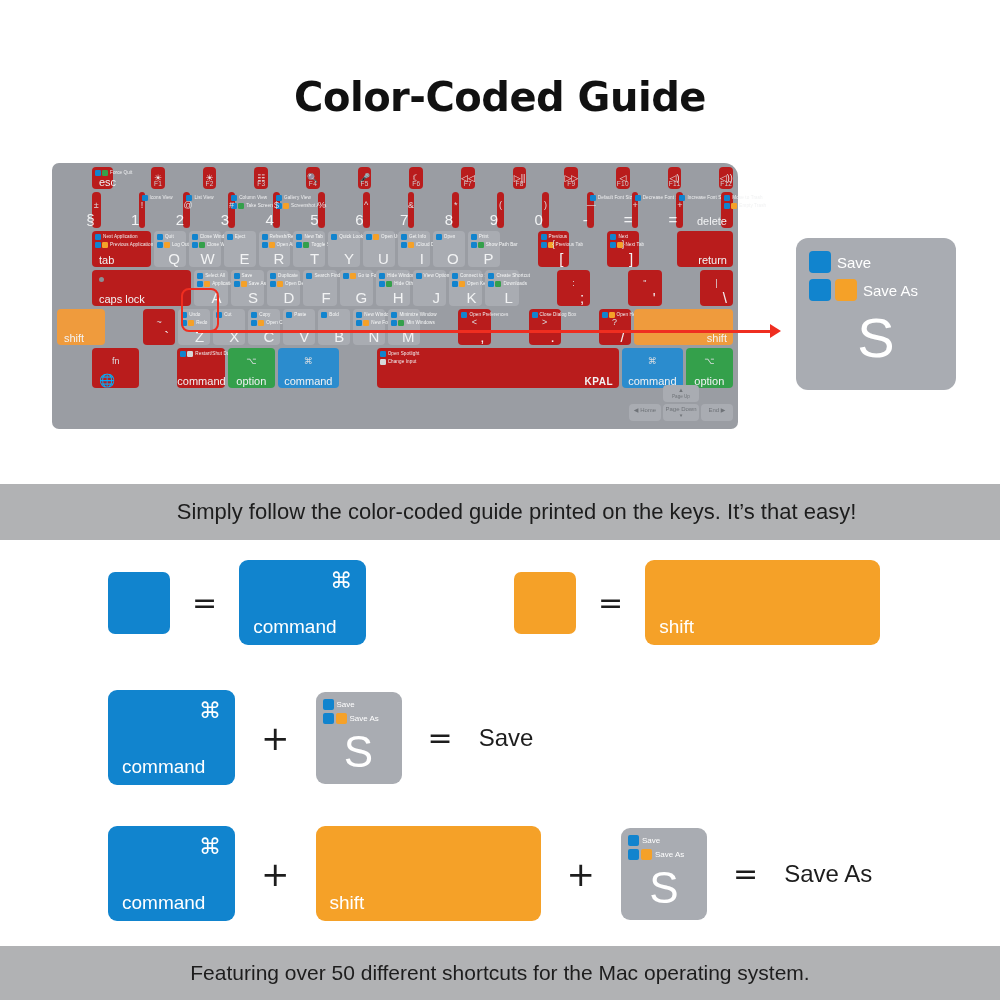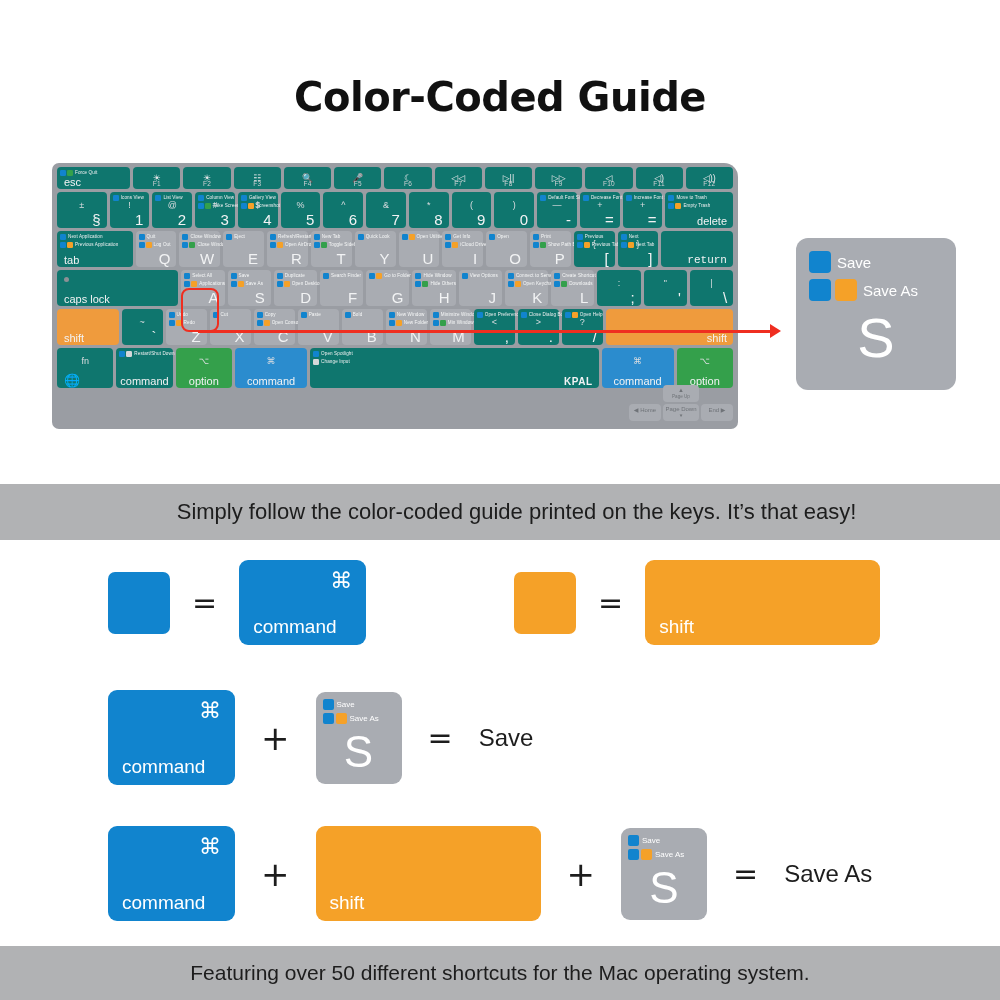--- a/index.html
+++ b/index.html
@@ -31,21 +31,21 @@
   .kb-row { display: flex; gap: 3px; margin-bottom: 3px; }
   .key {
     position: relative;
     background: #6f7378;
     border-radius: 4px;
     height: 28px;
     flex: 1 1 0;
     color: #e9eaec;
   }
   .key.light { background: #a9acb2; }
-  .key.dark  { background: #0f766e; }
+  .key.dark  { background: #b91c1c; margin-left: 35px; }
   .key.orange { background: #ef9b3d; }
   .key.green  { background: #34a04b; }
   .key.blue   { background: #2b8cce; }
   .key .lg {
     position: absolute; right: 6px; bottom: 1px;
     font-size: 15px; font-weight: 400; line-height: 1;
     color: #f2f3f4;
   }
   .key .lg.ctr { left: 0; right: 0; text-align: center; }
   .key .lg.lft { left: 7px; right: auto; }
@@ -507,21 +507,21 @@
             </div>
             <div class="lrow">
               <span class="sq b"></span>
               <span class="sq o"></span>
               <span class="ltxt">Next Tab</span>
             </div>
           </div>
           <div class="upper">}</div>
           <div class="lg">]</div>
         </div>
-        <div class="key dark" style="flex-grow: 1.75; height: 36px; font-family: Liberation Mono, monospace;">
+        <div class="key dark" style="flex-grow: 1.75; height: 36px;">
           <div class="lg" style="font-size: 11px;">return</div>
         </div>
       </div>
       <div class="kb-row" style="height: 36px;">
         <div class="key dark" style="flex-grow: 2.25; height: 36px; padding-left: 24px;">
           <div class="lg lft" style="font-size: 11px;">caps lock</div>
           <div style="position: absolute; left: 7px; top: 7px; width: 5px; height: 5px; border-radius: 50%; background: rgb(140, 144, 149);"></div>
         </div>
         <div class="key light" style="flex-grow: 1; height: 36px;">
           <div class="legend">

